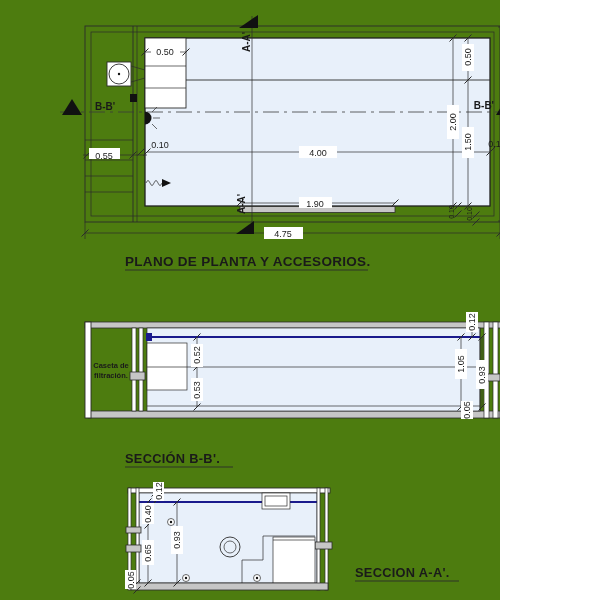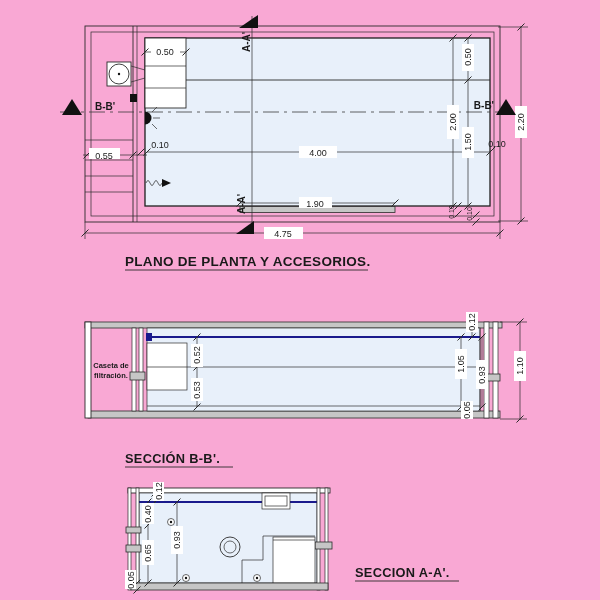--- a/index.html
+++ b/index.html
@@ -1,16 +1,16 @@
 <!DOCTYPE html>
 <html style="--water-fill: #e8f0fa; --water-line: #1a1a8c; --wall-gray: #c6c6c6;"><head>
 <meta charset="utf-8">
 <style>
   html,body{margin:0;padding:0;background:#ffffff;}
-  .page{width:600px;height:600px;position:relative;background:#f9a8d4;overflow:hidden;}
+  .page{width:500px;height:600px;position:relative;background:#4d7c0f;overflow:hidden;}
   svg{display:block;}
   svg text{font-family:"Liberation Sans",sans-serif;fill:#1a1a1a;}
   .dim{font-size:9px;}
   .dim-sm{font-size:7px;}
   .marker-label{font-size:10px;font-weight:bold;}
   .title{font-size:13.5px;font-weight:bold;letter-spacing:.3px;}
   .title-sm{font-size:12.8px;font-weight:bold;letter-spacing:.3px;}
   .caseta-txt{font-size:7.5px;font-weight:bold;}
   .ln{stroke:#2b2b2b;stroke-width:0.9;fill:none;}
   .thin{stroke:#2b2b2b;stroke-width:0.7;fill:none;}

